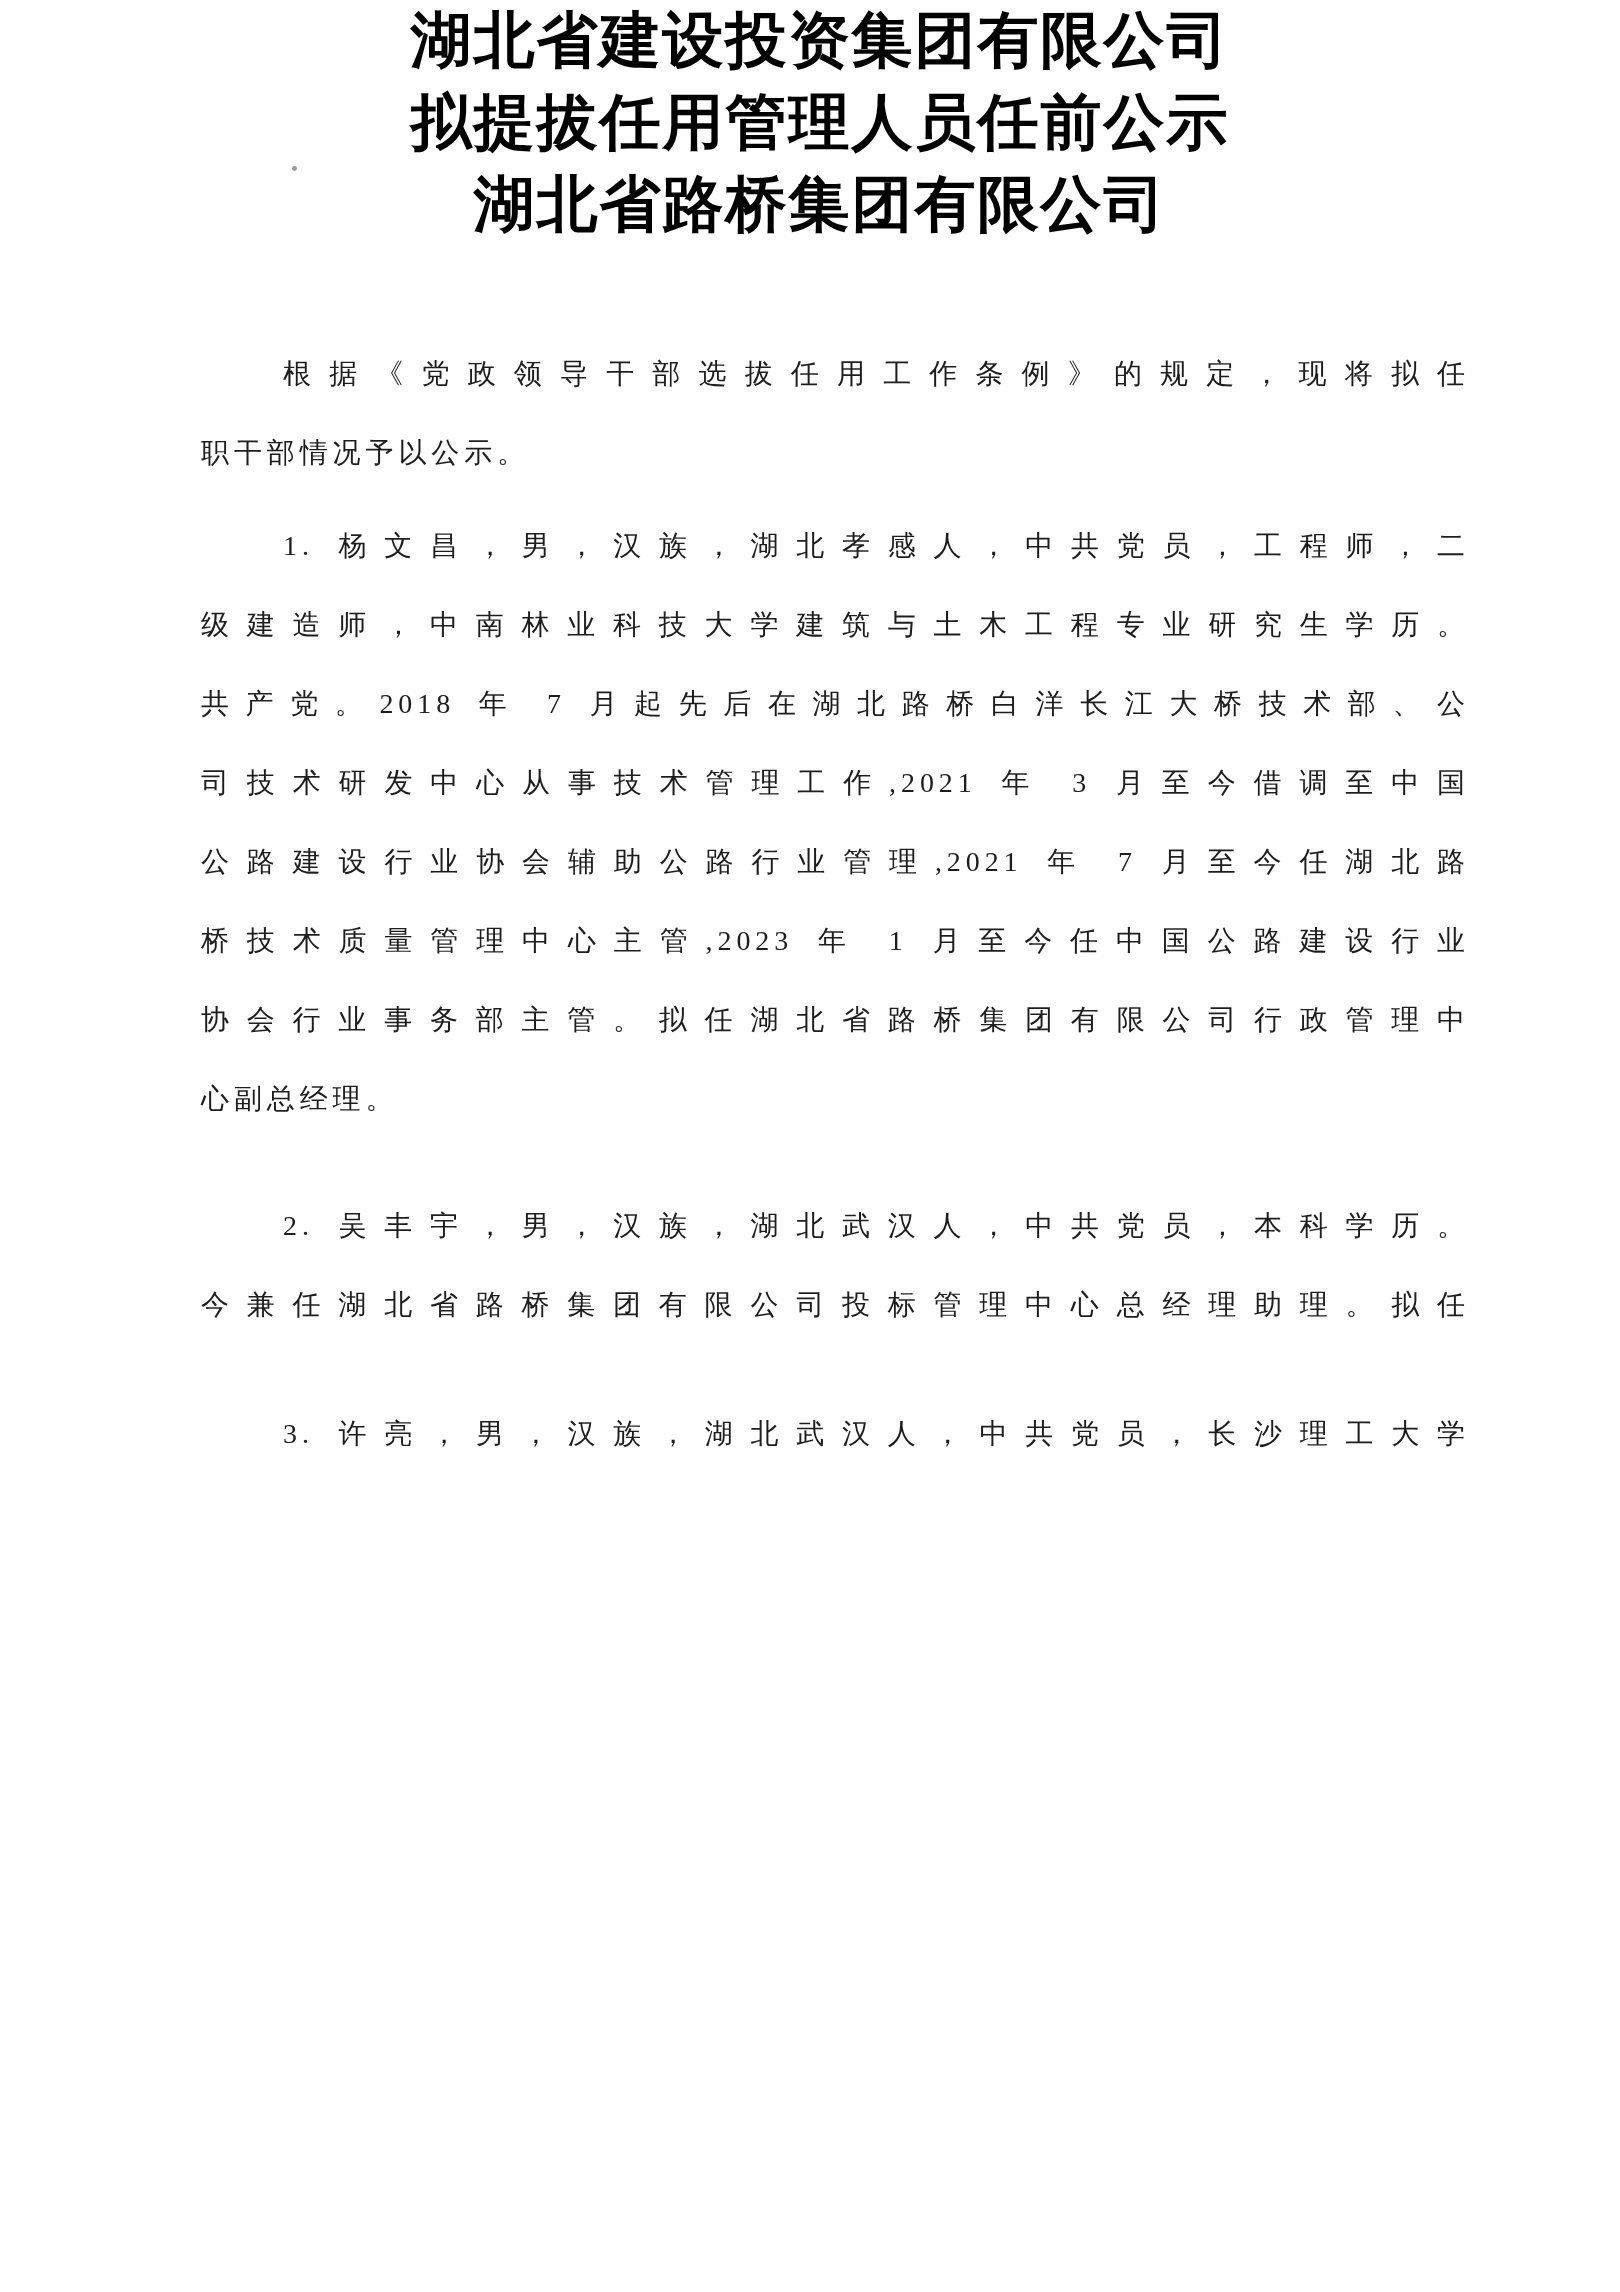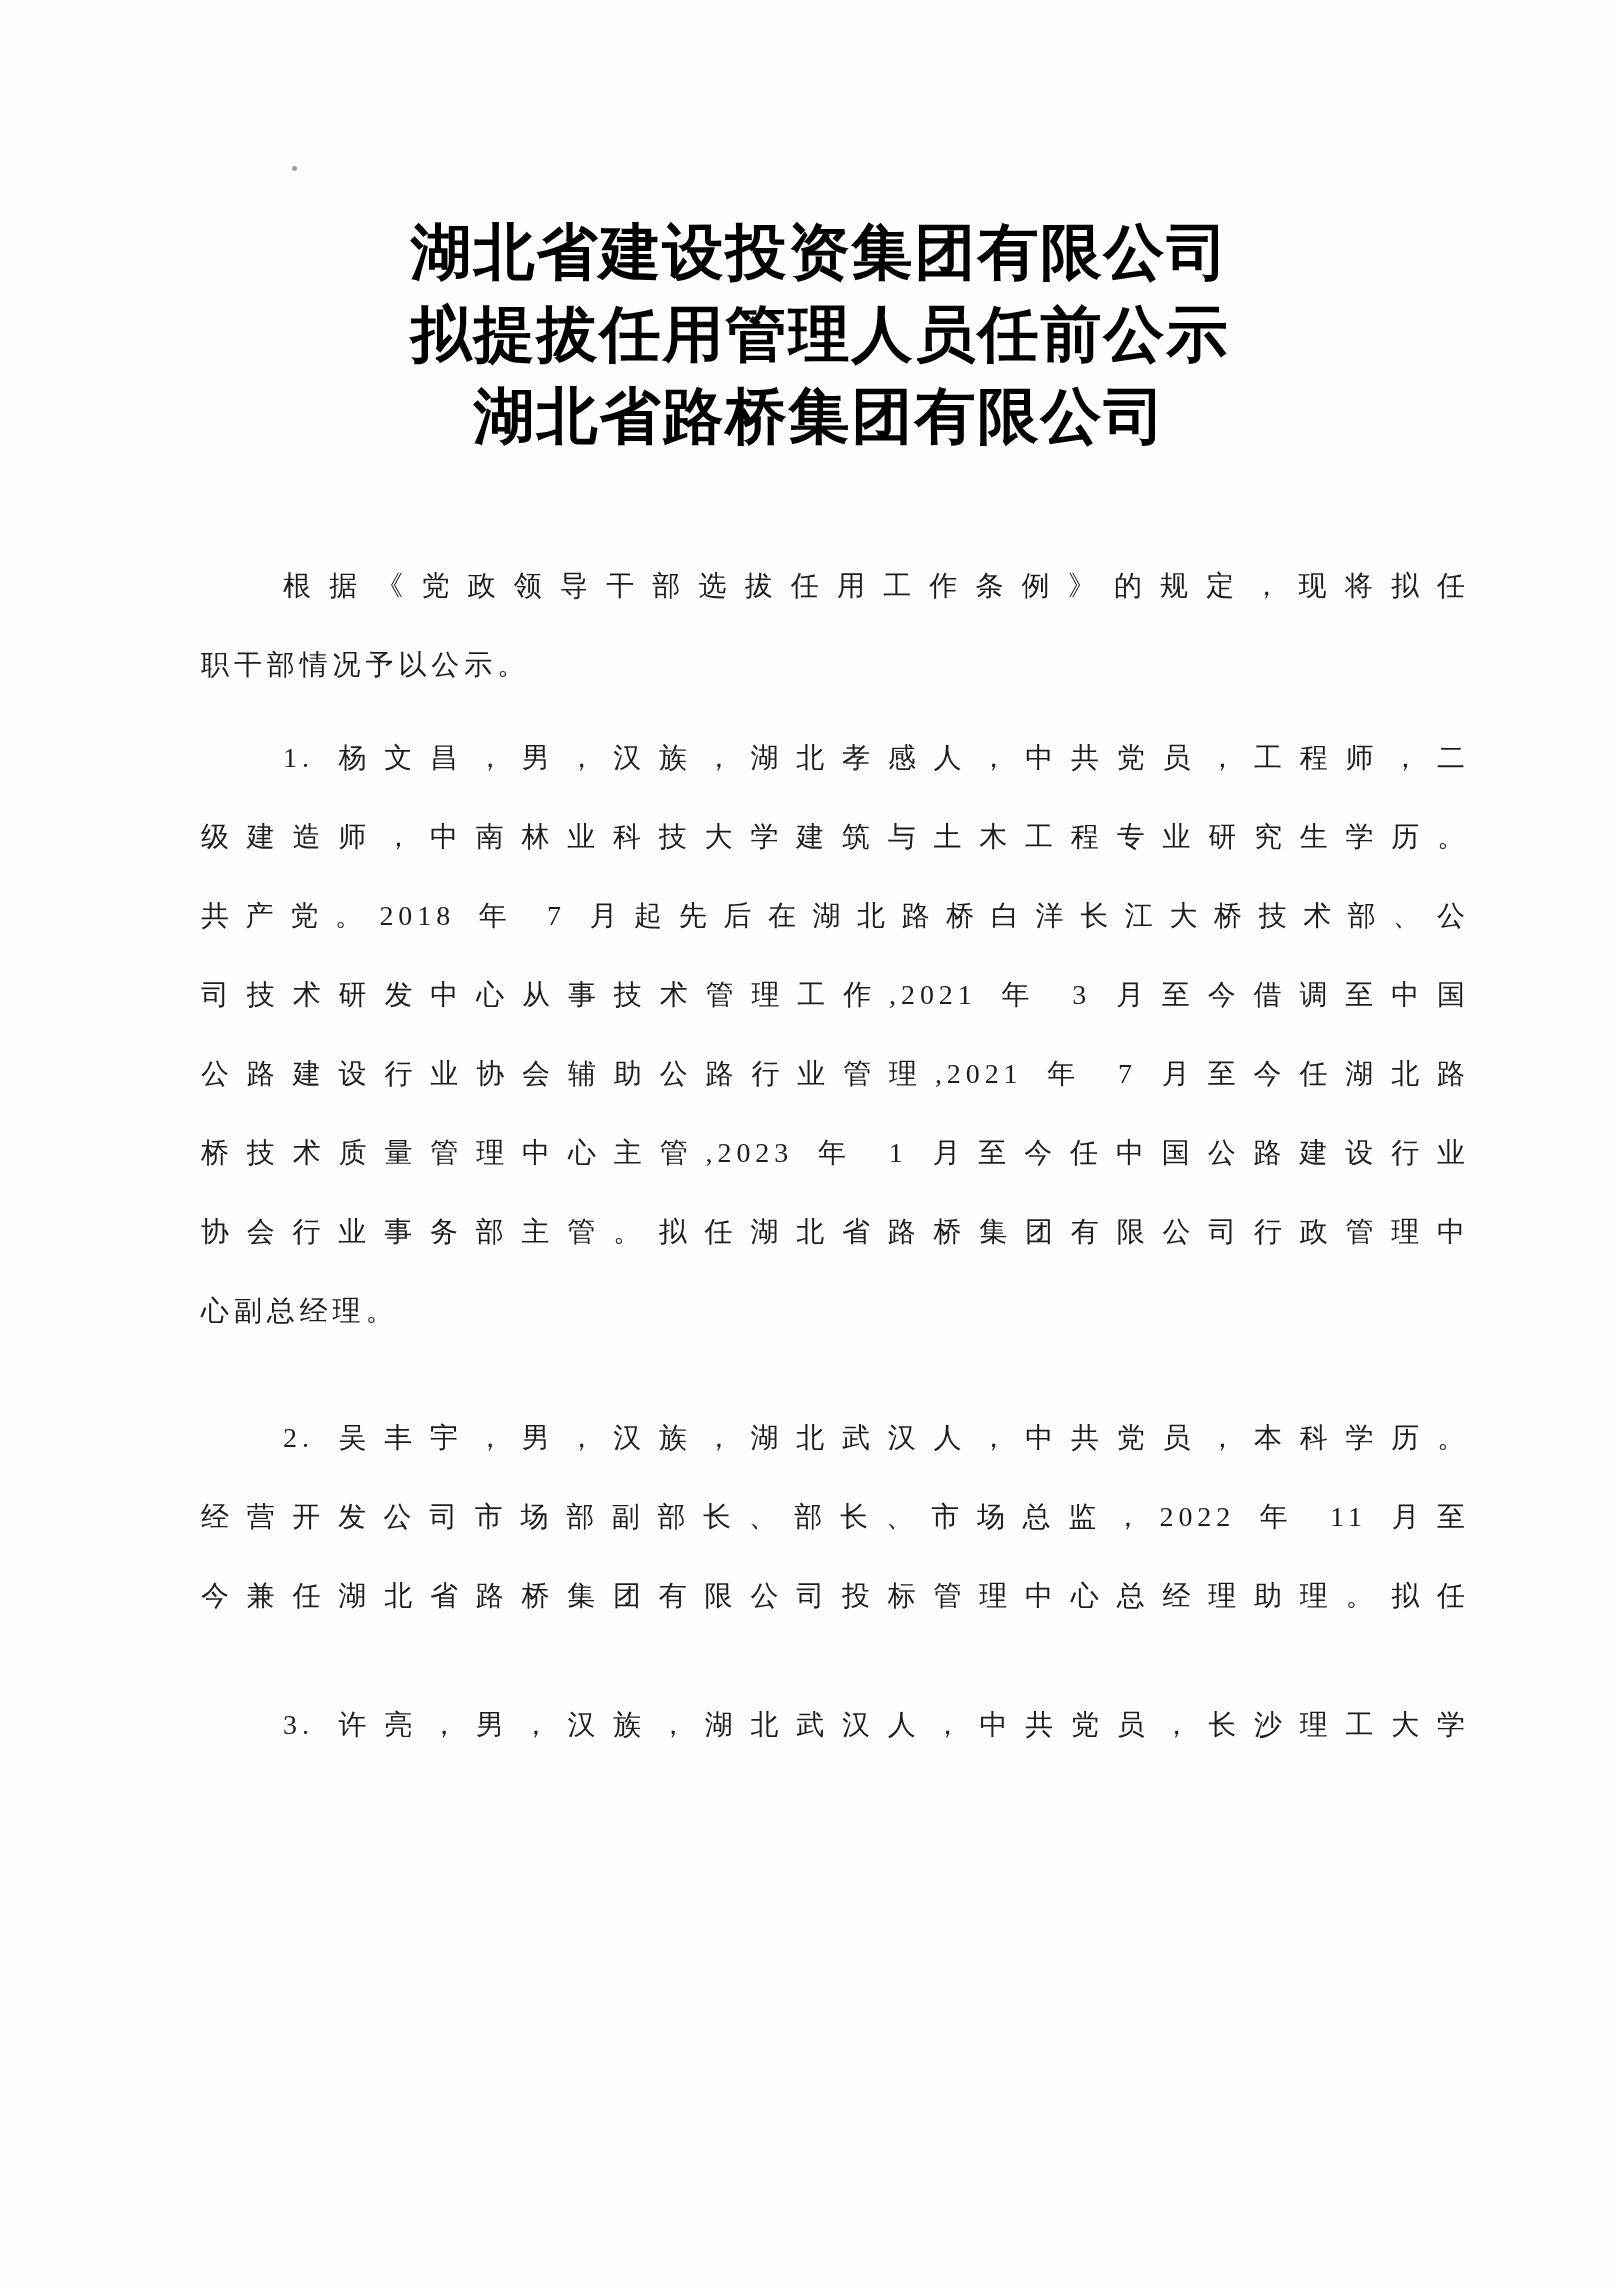--- a/index.html
+++ b/index.html
@@ -5,21 +5,20 @@
   * { margin: 0; padding: 0; box-sizing: border-box; }
   html, body { background: #ffffff; }
   body { font-family: "Liberation Serif", "DejaVu Serif", serif; }
 
   .page {
     position: relative;
     width: 1620px;
     height: 2293px;
     background: #fefefe;
     overflow: hidden;
-    padding-top: 212px;
   }
 
   
   .speck {
     position: absolute;
     left: 292px;
     top: 166px;
     width: 4.9px;
     height: 4.9px;
     border-radius: 50%;
@@ -90,21 +89,20 @@
       <div class="line full">共产党。2018 年 7 月起先后在湖北路桥白洋长江大桥技术部、公</div>
       <div class="line full">司技术研发中心从事技术管理工作,2021 年 3 月至今借调至中国</div>
       <div class="line full">公路建设行业协会辅助公路行业管理,2021 年 7 月至今任湖北路</div>
       <div class="line full">桥技术质量管理中心主管,2023 年 1 月至今任中国公路建设行业</div>
       <div class="line full">协会行业事务部主管。拟任湖北省路桥集团有限公司行政管理中</div>
       <div class="line">心副总经理。</div>
     </div>
 
     <div class="para para-2">
       <div class="line full indent">2. 吴丰宇，男，汉族，湖北武汉人，中共党员，本科学历。</div>
-      <div class="line full">经营开发公司市场部副部长、部长、市场总监，2022 年 11 月至</div>
       <div class="line full">今兼任湖北省路桥集团有限公司投标管理中心总经理助理。拟任</div>
     </div>
 
     <div class="para para-3">
       <div class="line full indent">3. 许亮，男，汉族，湖北武汉人，中共党员，长沙理工大学</div>
     </div>
 
   </div>
 </div>
 

